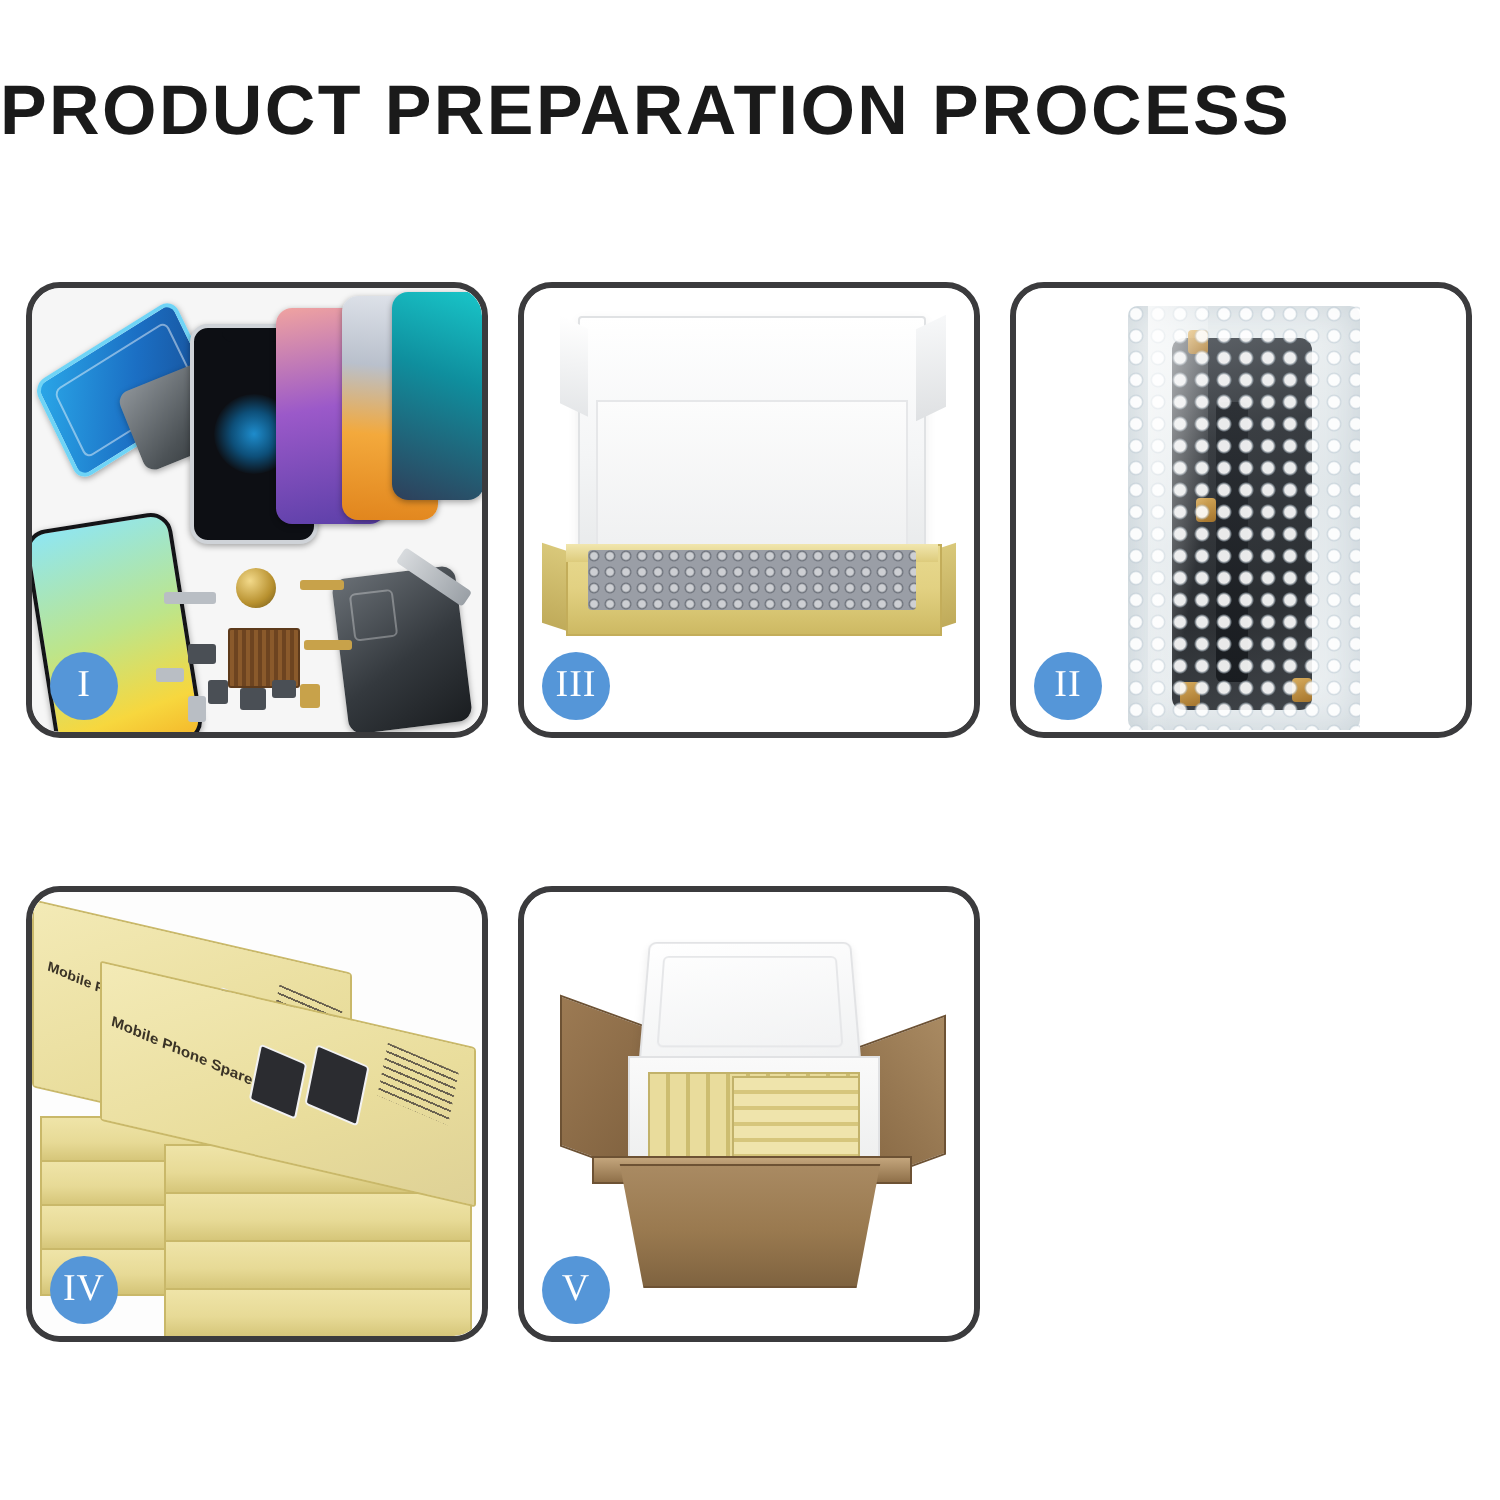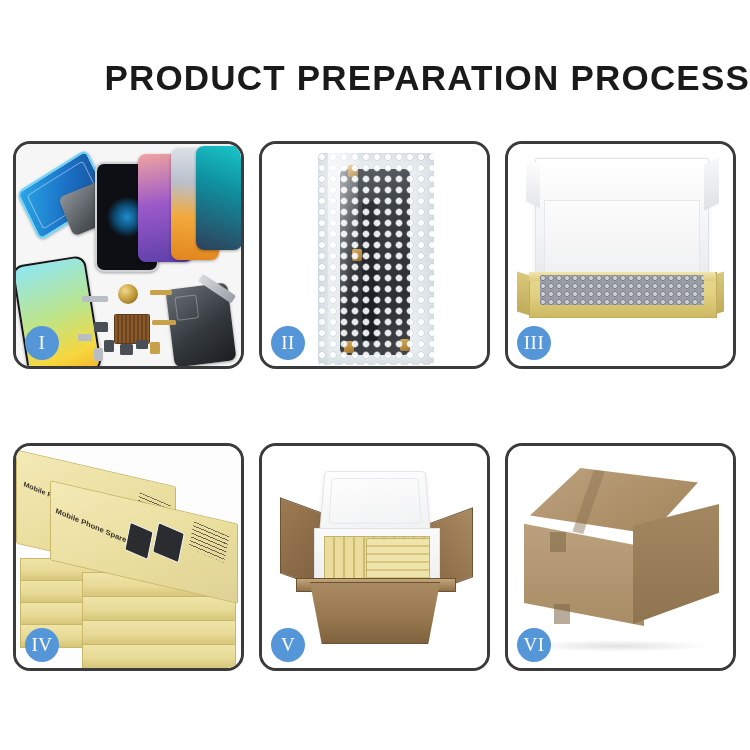--- a/index.html
+++ b/index.html
@@ -8,21 +8,21 @@
   }
   body {
     width: 750px; height: 750px;
     font-family: "Liberation Sans", sans-serif;
     overflow: hidden;
     position: relative;
   }
   .page { width: 750px; height: 750px; position: relative; }
 
   
-  .header { text-align: right; padding-top: 60px; }
+  .header { text-align: left; padding-top: 38px; }
   .title {
     font-family: "Liberation Sans", sans-serif;
     font-size: 35px;
     font-weight: 700;
     letter-spacing: 1.2px;
     color: #1a1a1a;
     line-height: 1;
     margin: 0;
     white-space: nowrap;
   }
@@ -415,53 +415,53 @@
           <div class="chip gold" style="left:134px; top:198px; width:10px; height:12px;"></div>
           <div class="chip light" style="left:62px;  top:190px; width:14px; height:7px;"></div>
           <div class="tweezer"></div>
         </div>
         <div class="badge">I</div>
       </div>
     </div>
 
     <div class="card">
       <div class="card-inner">
+        <div class="scene p3">
+          <div class="foam-lid"></div>
+          <div class="foam-front"></div>
+          <div class="box3-left-flap"></div>
+          <div class="box3-right-flap"></div>
+          <div class="box3-body"></div>
+          <div class="box3-rim"></div>
+          <div class="grey-bubble-fill"></div>
+        </div>
+        <div class="badge">III</div>
+      </div>
+    </div>
+
+    <div class="card">
+      <div class="card-inner">
         <div class="scene p2">
           <div class="bubble-bag">
             <div class="screen-inside"></div>
             <div class="flex-strip"></div>
             <div class="tab-gold" style="left:30px; top:12px;"></div>
             <div class="tab-gold" style="left:34px; top:96px;"></div>
             <div class="tab-gold" style="left:26px; top:188px;"></div>
             <div class="tab-gold" style="left:82px; top:186px;"></div>
             <div class="bubbles"></div>
             <div class="glare"></div>
           </div>
         </div>
         <div class="badge">II</div>
       </div>
     </div>
 
     <div class="card">
       <div class="card-inner">
-        <div class="scene p3">
-          <div class="foam-lid"></div>
-          <div class="foam-front"></div>
-          <div class="box3-left-flap"></div>
-          <div class="box3-right-flap"></div>
-          <div class="box3-body"></div>
-          <div class="box3-rim"></div>
-          <div class="grey-bubble-fill"></div>
-        </div>
-        <div class="badge">III</div>
-      </div>
-    </div>
-
-    <div class="card">
-      <div class="card-inner">
         <div class="scene p4">
           <div class="stack">
 
             <div class="sbox" style="left:4px;  top:112px; width:108px; height:22px;"></div>
             <div class="sbox" style="left:4px;  top:134px; width:108px; height:22px;"></div>
             <div class="sbox" style="left:4px;  top:156px; width:108px; height:22px;"></div>
             <div class="sbox" style="left:4px;  top:178px; width:108px; height:22px;"></div>
 
             <div class="sbox" style="left:66px; top:126px; width:152px; height:24px;"></div>
             <div class="sbox" style="left:66px; top:150px; width:152px; height:24px;"></div>
@@ -499,29 +499,15 @@
           <div class="v-foam-box"></div>
           <div class="v-inner-items"></div>
           <div class="v-inner-items2"></div>
           <div class="v-carton-rim"></div>
           <div class="v-carton-front"></div>
         </div>
         <div class="badge">V</div>
       </div>
     </div>
 
-    <div class="card">
-      <div class="card-inner">
-        <div class="scene p6">
-          <div class="c6-top"></div>
-          <div class="c6-seam"></div>
-          <div class="c6-front"></div>
-          <div class="c6-side"></div>
-          <div class="c6-tape" style="left:42px; top:86px; width:16px; height:20px;"></div>
-          <div class="c6-tape" style="left:46px; top:158px; width:16px; height:20px;"></div>
-          <div class="c6-shadow"></div>
-        </div>
-        <div class="badge">VI</div>
-      </div>
-    </div>
 
   </div>
 </div>
 
 </body></html>

